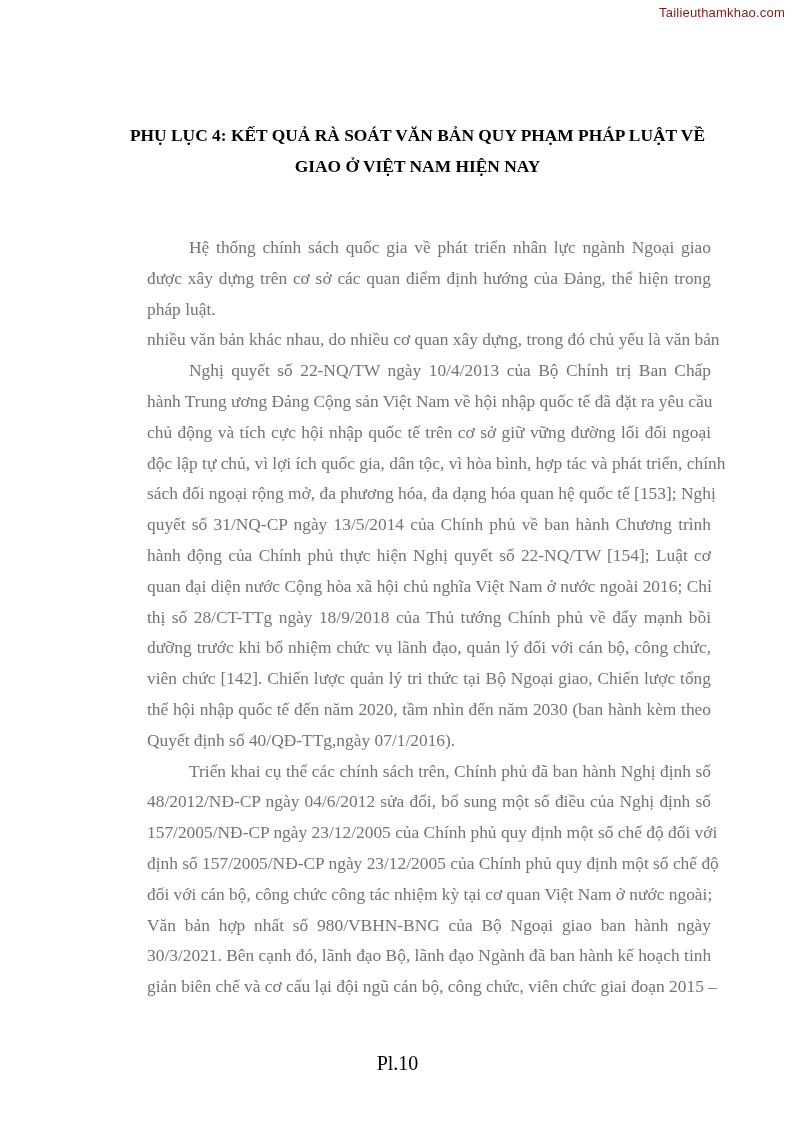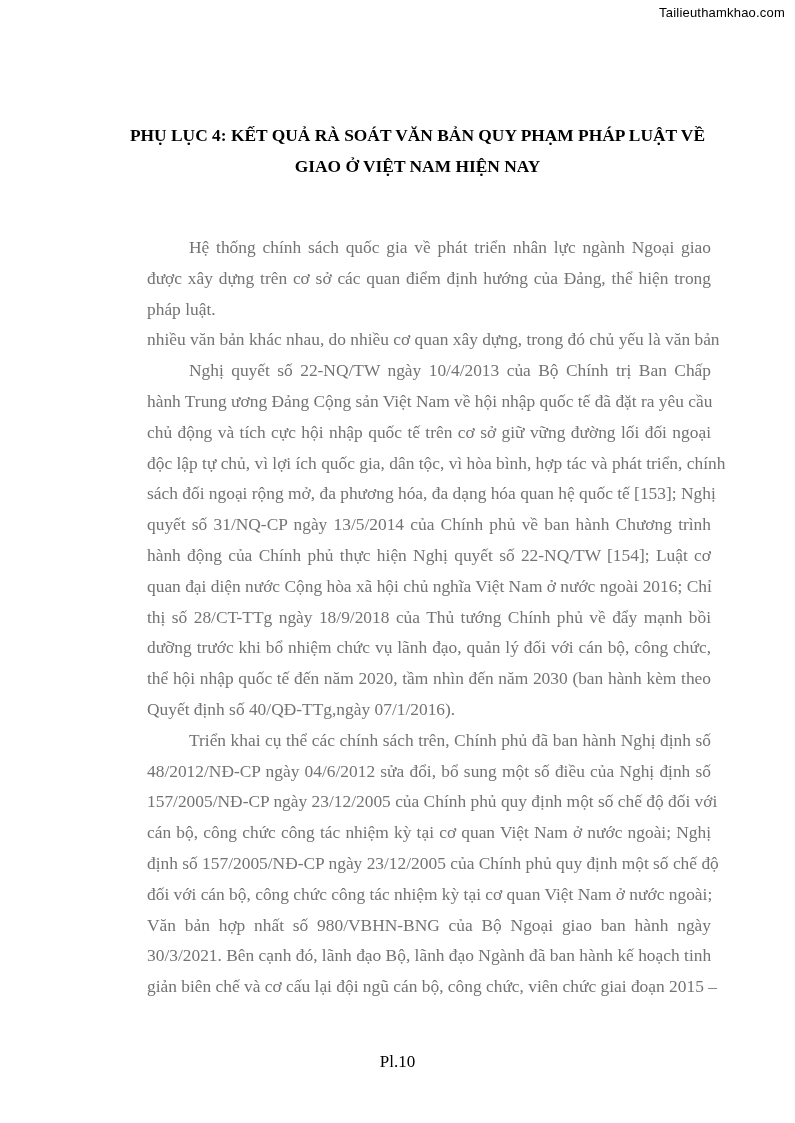--- a/index.html
+++ b/index.html
@@ -1,39 +1,39 @@
 <!DOCTYPE html>
 <html><head>
   <meta charset="utf-8">
   <style>
     html, body { margin: 0; padding: 0; background: #ffffff; }
     body { width: 795px; height: 1123px; position: relative; overflow: hidden; }
     .page { position: absolute; left: 0; top: 0; width: 795px; height: 1123px; background: #fff; }
     .watermark {
       position: absolute; right: 10px; top: 5px;
       font-family: "Liberation Sans", sans-serif; font-size: 13px;
-      color: #000000; letter-spacing: 0.2px;
+      color: #7f1d1d; letter-spacing: 0.2px;
     }
     .title {
       position: absolute; left: 120px; top: 112px; width: 595px;
       font-family: "Liberation Serif", serif; font-weight: bold;
       font-size: 17.4px; line-height: 31px; text-align: center; color: #000; margin-top: 8px;
     }
     .title .tline { display: block; white-space: nowrap; }
     .body {
       position: absolute; left: 147px; top: 232px; width: 564px;
       font-family: "Liberation Serif", serif; font-size: 17.4px;
       line-height: 30.8px; color: #737373;
     }
     .line { display: block; height: 30.8px; white-space: nowrap; text-align: justify; text-align-last: justify; }
     .line.last { text-align-last: left; }
     .line.indent { padding-left: 42px; }
     .footer {
       position: absolute; left: 0; width: 795px; top: 1052px; text-align: center;
-      font-family: "Liberation Serif", serif; font-size: 17px; color: #000;
+      font-family: "Liberation Serif", serif; font-size: 20px; color: #000;
     }
   </style>
 </head>
 <body>
 
 <div class="page">
   <div class="watermark">Tailieuthamkhao.com</div>
 
   <div class="title">
     <span class="tline">PHỤ LỤC 4: KẾT QUẢ RÀ SOÁT VĂN BẢN QUY PHẠM PHÁP LUẬT VỀ</span>
@@ -51,28 +51,28 @@
       <span class="line indent">Nghị quyết số 22-NQ/TW ngày 10/4/2013 của Bộ Chính trị Ban Chấp</span>
       <span class="line">hành Trung ương Đảng Cộng sản Việt Nam về hội nhập quốc tế đã đặt ra yêu cầu</span>
       <span class="line">chủ động và tích cực hội nhập quốc tế trên cơ sở giữ vững đường lối đối ngoại</span>
       <span class="line">độc lập tự chủ, vì lợi ích quốc gia, dân tộc, vì hòa bình, hợp tác và phát triển, chính</span>
       <span class="line">sách đối ngoại rộng mở, đa phương hóa, đa dạng hóa quan hệ quốc tế [153]; Nghị</span>
       <span class="line">quyết số 31/NQ-CP ngày 13/5/2014 của Chính phủ về ban hành Chương trình</span>
       <span class="line">hành động của Chính phủ thực hiện Nghị quyết số 22-NQ/TW [154]; Luật cơ</span>
       <span class="line">quan đại diện nước Cộng hòa xã hội chủ nghĩa Việt Nam ở nước ngoài 2016; Chỉ</span>
       <span class="line">thị số 28/CT-TTg ngày 18/9/2018 của Thủ tướng Chính phủ về đẩy mạnh bồi</span>
       <span class="line">dưỡng trước khi bổ nhiệm chức vụ lãnh đạo, quản lý đối với cán bộ, công chức,</span>
+      <span class="line">viên chức [142]. Chiến lược quản lý tri thức tại Bộ Ngoại giao, Chiến lược tổng</span>
       <span class="line">thể hội nhập quốc tế đến năm 2020, tầm nhìn đến năm 2030 (ban hành kèm theo</span>
       <span class="line last">Quyết định số 40/QĐ-TTg,ngày 07/1/2016).</span>
     </div>
     <div>
       <span class="line indent">Triển khai cụ thể các chính sách trên, Chính phủ đã ban hành Nghị định số</span>
       <span class="line">48/2012/NĐ-CP ngày 04/6/2012 sửa đổi, bổ sung một số điều của Nghị định số</span>
       <span class="line">157/2005/NĐ-CP ngày 23/12/2005 của Chính phủ quy định một số chế độ đối với</span>
-      <span class="line">cán bộ, công chức công tác nhiệm kỳ tại cơ quan Việt Nam ở nước ngoài; Nghị</span>
       <span class="line">định số 157/2005/NĐ-CP ngày 23/12/2005 của Chính phủ quy định một số chế độ</span>
       <span class="line">đối với cán bộ, công chức công tác nhiệm kỳ tại cơ quan Việt Nam ở nước ngoài;</span>
       <span class="line">Văn bản hợp nhất số 980/VBHN-BNG của Bộ Ngoại giao ban hành ngày</span>
       <span class="line">30/3/2021. Bên cạnh đó, lãnh đạo Bộ, lãnh đạo Ngành đã ban hành kế hoạch tinh</span>
       <span class="line">giản biên chế và cơ cấu lại đội ngũ cán bộ, công chức, viên chức giai đoạn 2015 –</span>
     </div>
   </div>
 
   <div class="footer">Pl.10</div>
 </div>

